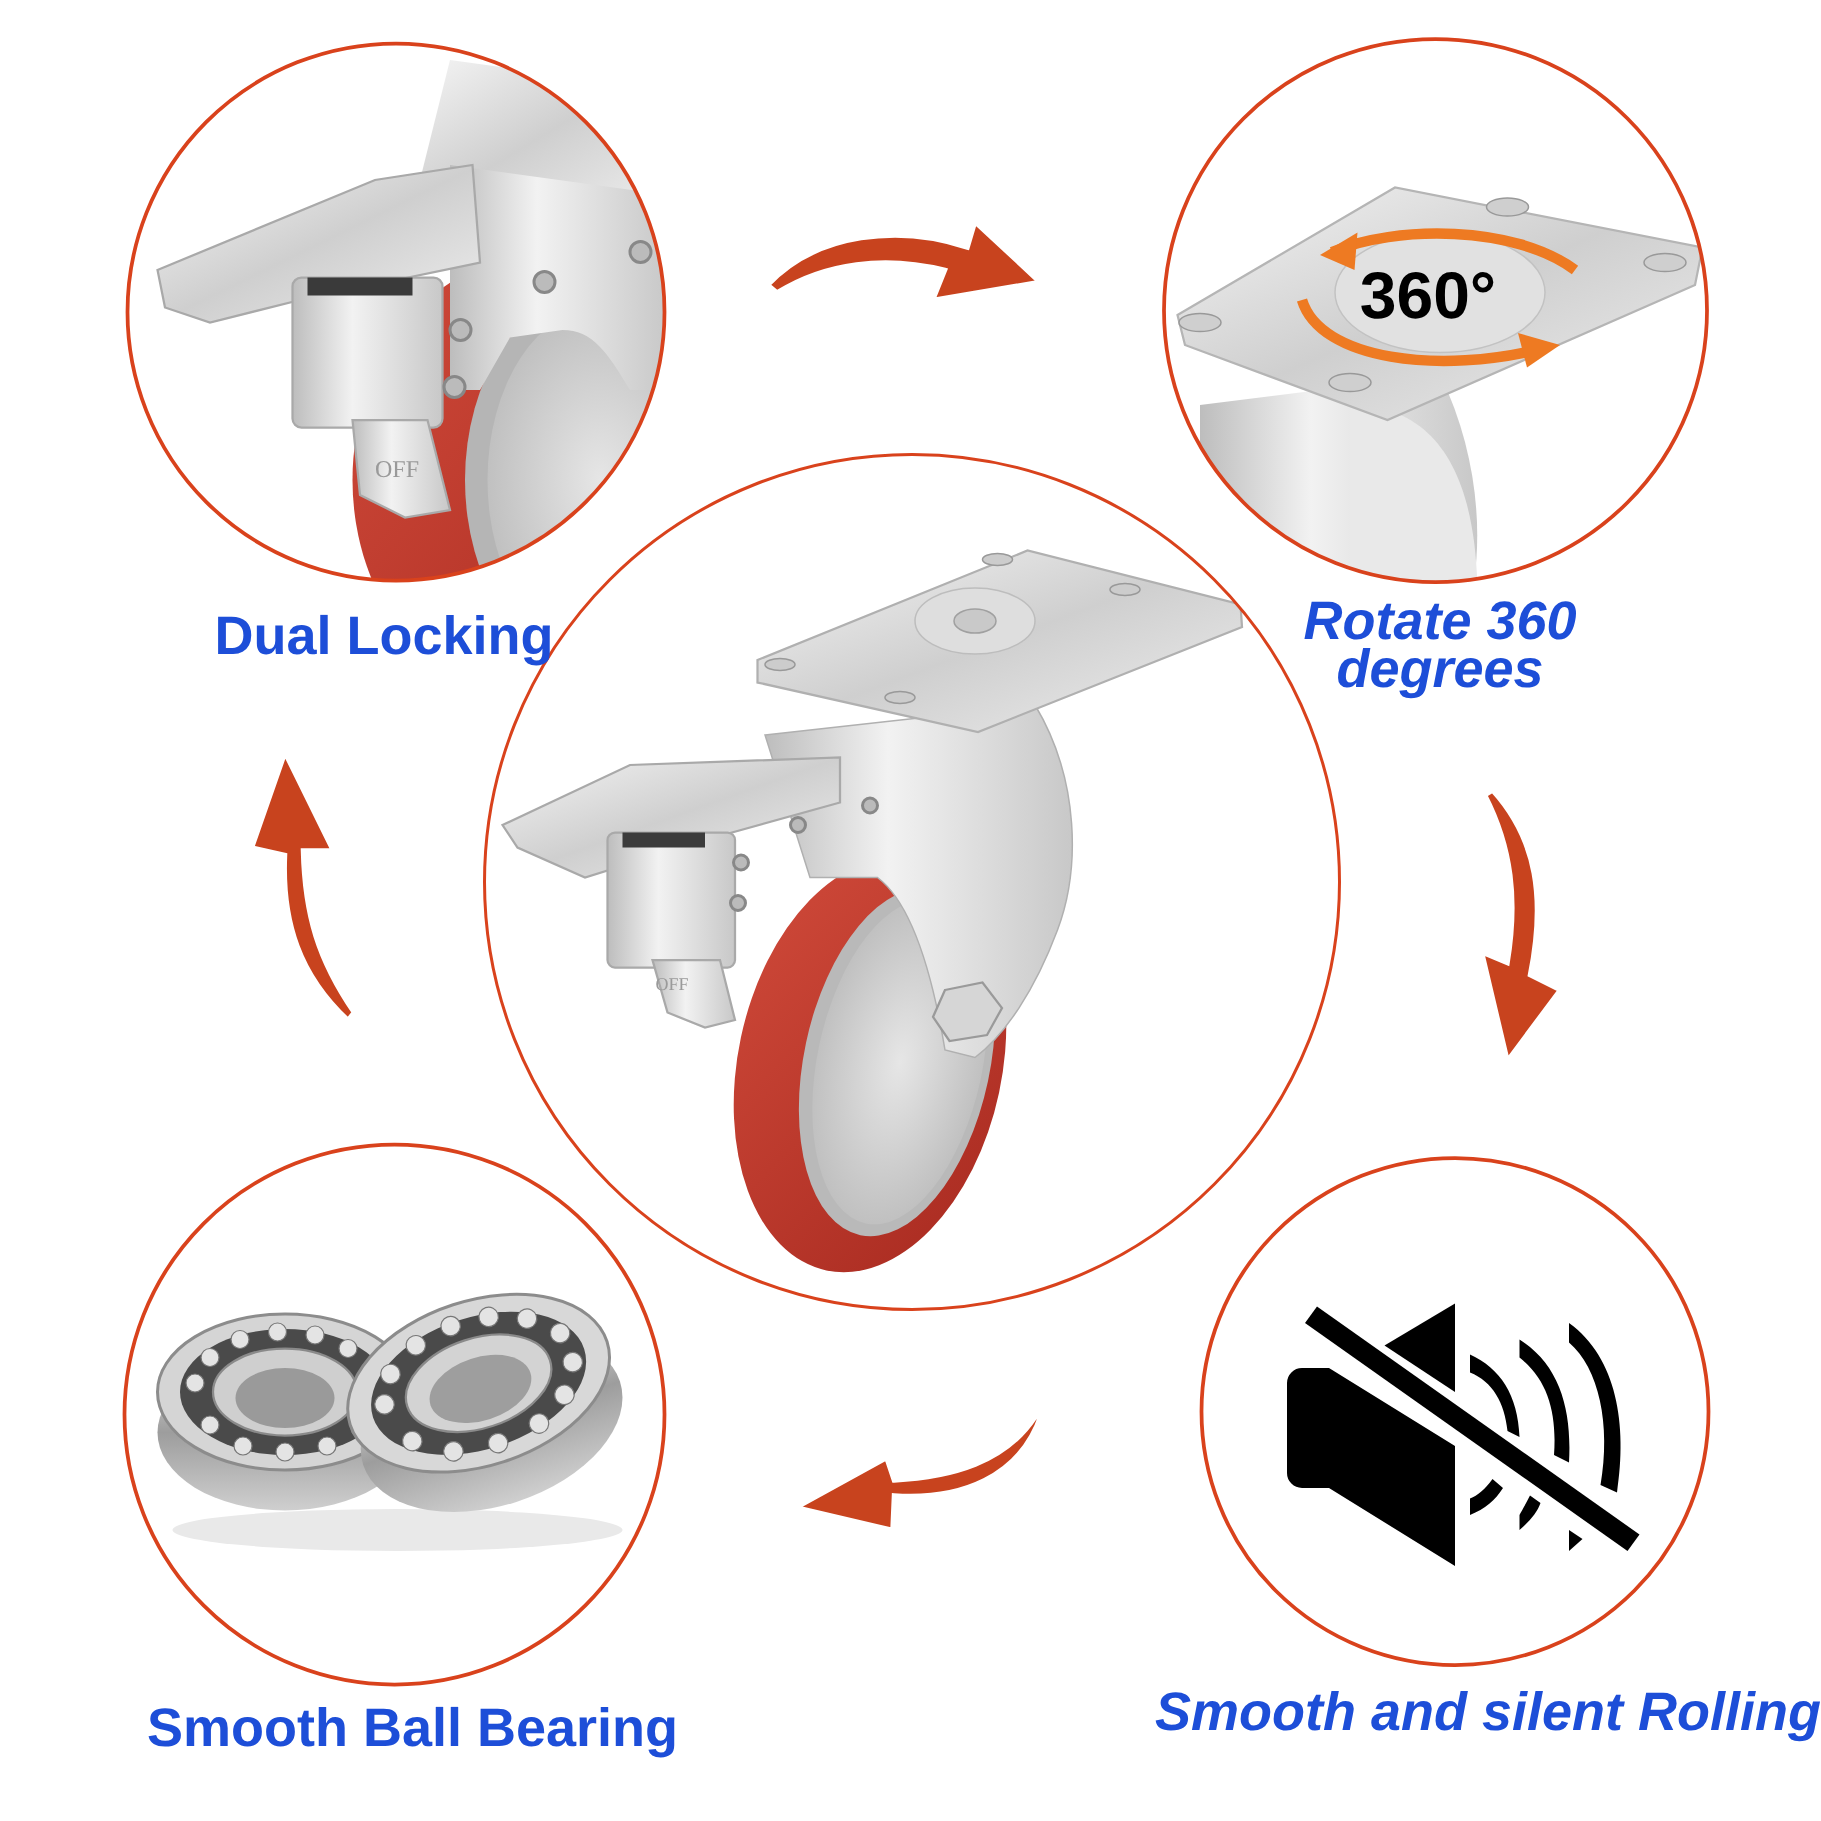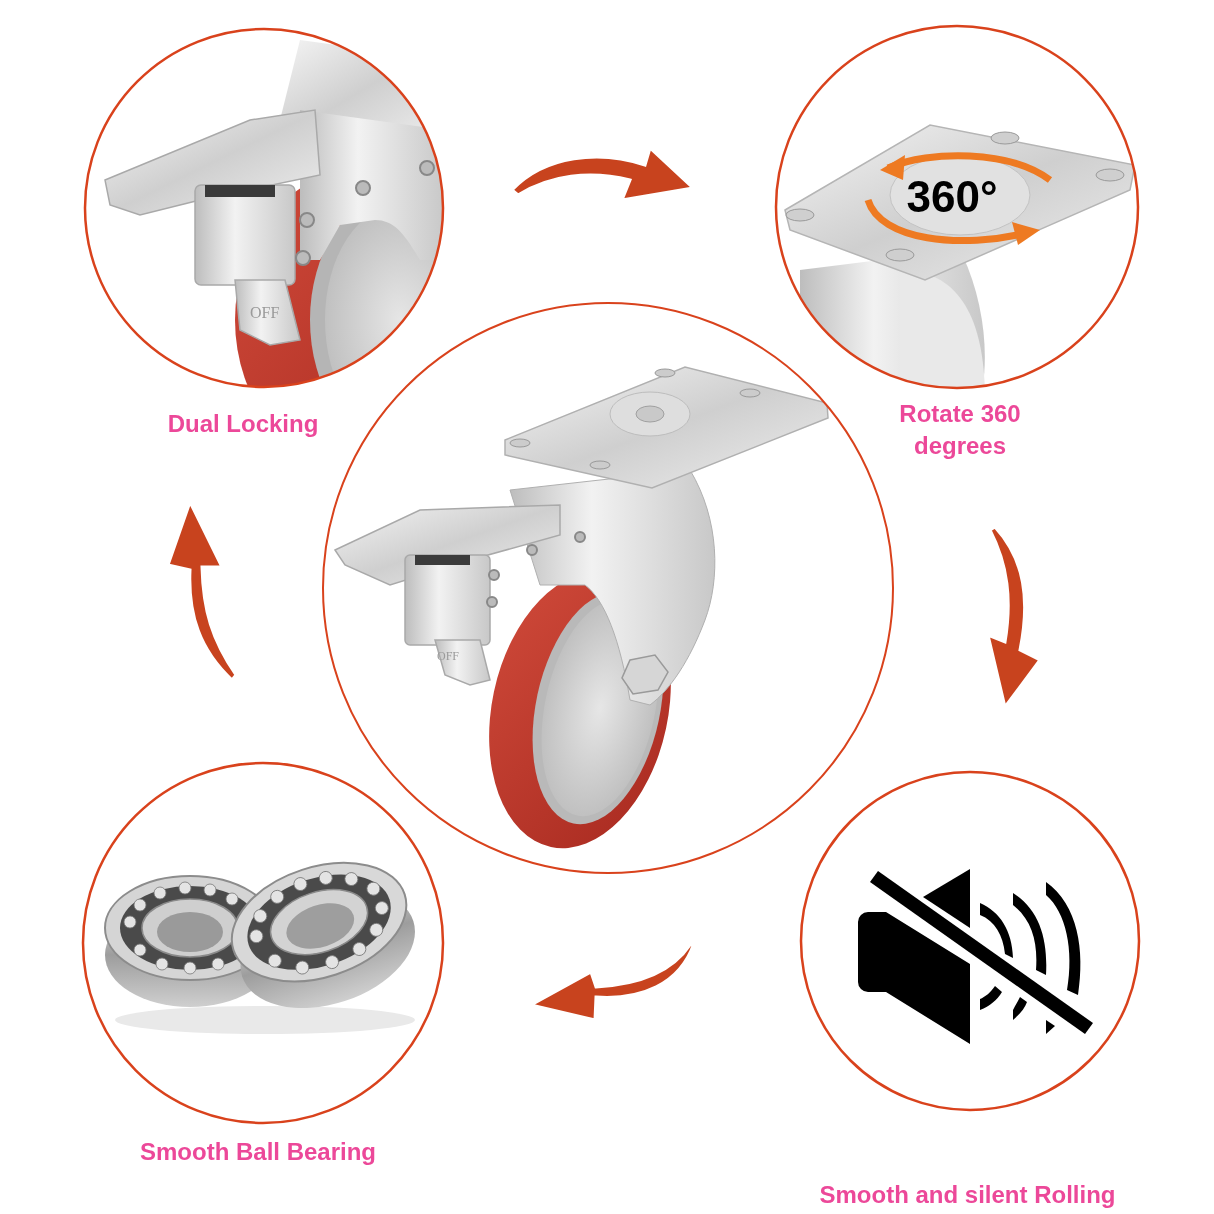--- a/index.html
+++ b/index.html
@@ -1,20 +1,20 @@
 <!DOCTYPE html>
 <html><head>
 <meta charset="utf-8">
 <style>
   html, body { margin: 0; padding: 0; background: #ffffff; }
   body { width: 1214px; height: 1214px; position: relative; overflow: hidden;
          font-family: "Liberation Sans", "DejaVu Sans", sans-serif; }
   .canvas { position: absolute; left: 0; top: 0; width: 1214px; height: 1214px; }
-  .label { position: absolute; font-weight: bold; color: #ec4899; text-align: center;
-           font-size: 24px; line-height: 32px; white-space: nowrap;
+  .label { position: absolute; font-weight: bold; color: #1d4ed8; text-align: center;
+           font-size: 36px; line-height: 32px; white-space: nowrap;
            font-family: "Liberation Sans", "DejaVu Sans", sans-serif; }
   .deg-text { font-family: "Liberation Sans", "DejaVu Sans", sans-serif; font-weight: bold; }
   .off-text { font-family: "Liberation Serif", "DejaVu Serif", serif; }
 </style>
 </head>
 <body>
 
 <svg class="canvas" viewBox="0 0 1214 1214" xmlns="http://www.w3.org/2000/svg">
   <defs>
     <clipPath id="clipTL">
@@ -206,20 +206,20 @@
   <g>
     <path d="M694,943 C680,985 640,1000 596,997 L595,1020 L531,1005 L591,972 L596,987 C635,985 670,975 690,945 Z" fill="#c8431e" stroke="#ffffff" stroke-width="3"></path>
   </g>
   <g>
     <path d="M232,680 C200,650 188,615 190,570 L168,565 L190,502 L222,567 L202,567 C203,610 212,640 236,675 Z" fill="#c8431e" stroke="#ffffff" stroke-width="3"></path>
   </g>
 </svg>
 
 <div class="label" style="left:143px; top:408px; width:200px;">Dual Locking</div>
 
-<div class="label" style="left:860px; top:398px; width:200px;">
+<div class="label" style="left:860px; top:398px; width:200px;font-style:italic;">
   <div>Rotate 360</div>
   <div>degrees</div>
 </div>
 
 <div class="label" style="left:98px; top:1136px; width:320px;">Smooth Ball Bearing</div>
 
-<div class="label" style="left:770px; top:1179px; width:395px;">Smooth and silent Rolling</div>
+<div class="label" style="left:770px; top:1125px; width:395px;font-style:italic;">Smooth and silent Rolling</div>
 
 </body></html>

